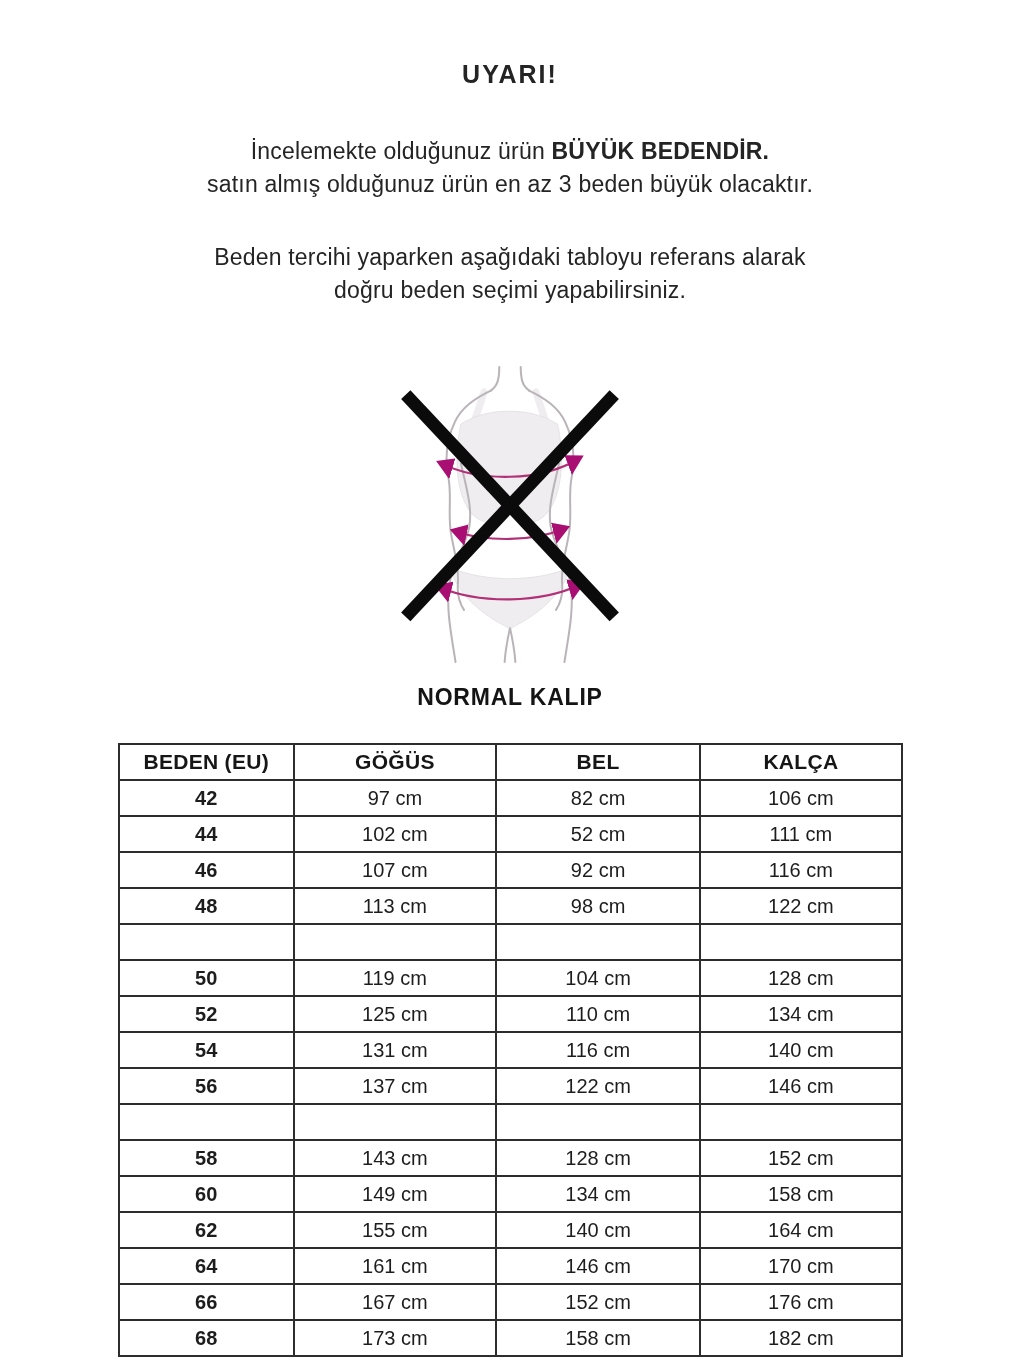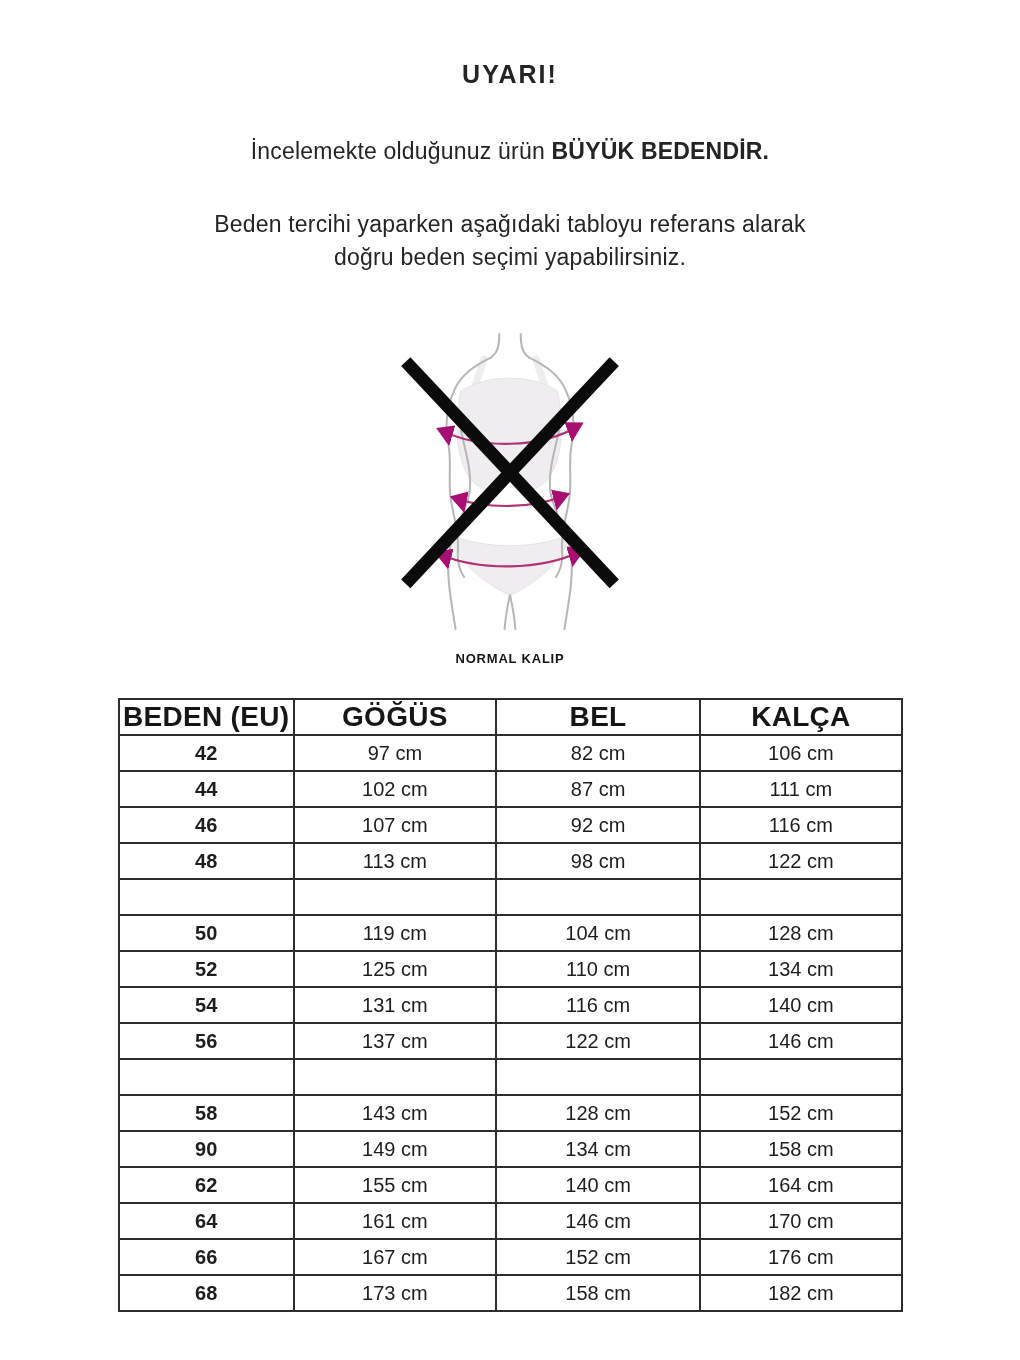--- a/index.html
+++ b/index.html
@@ -30,21 +30,21 @@
 
   
   .figures{
     margin-top:60px;
     display:flex;justify-content:center;gap:36px;
   }
   .figure-box{width:250px;text-align:center;}
   .body-svg{width:236px;height:295px;display:block;margin:0 auto;overflow:visible;}
   .fig-label{
     margin-top:22px;
-    font-size:13px;font-weight:bold;letter-spacing:.8px;
+    font-size:23px;font-weight:bold;letter-spacing:.8px;
     color:#141414;
   }
   .outline{fill:none;stroke:var(--figure_outline,#b9b4b8);stroke-width:2;stroke-linecap:round;vector-effect:non-scaling-stroke;}
   .fillshape{fill:var(--figure_fill,#efedef);stroke:#e3e0e3;stroke-width:1;}
   .strap{fill:none;stroke:var(--figure_fill,#efedef);stroke-width:9;stroke-linecap:round;}
   .arrow{fill:none;stroke:var(--accent_arrow,#b13077);stroke-width:2.2;vector-effect:non-scaling-stroke;}
   .arrowhead{fill:var(--arrowhead,#a90e72);}
   .cross{stroke:var(--cross_out,#0b0b0b);stroke-width:13;stroke-linecap:butt;}
 
   
@@ -53,21 +53,21 @@
     border-collapse:collapse;table-layout:fixed;
   }
   .size-table col.c1{width:22.4%;}
   .size-table col.c2{width:25.8%;}
   .size-table col.c3{width:26.1%;}
   .size-table col.c4{width:25.7%;}
   .size-table th,.size-table td{
     border:2px solid var(--table_border,#2d2d2d);
     height:32px;padding:0;text-align:center;vertical-align:middle;
   }
-  .size-table th{font-size:28px;font-weight:bold;letter-spacing:.3px;color:#161616;}
+  .size-table th{font-size:21px;font-weight:bold;letter-spacing:.3px;color:#161616;}
   .size-table td{font-size:20px;color:#1d1d1d;}
   .size-table td.size-col{font-weight:bold;}
   .size-table tr{height:36px;}
 </style>
 </head>
 <body>
 
 <svg width="0" height="0" style="position:absolute" aria-hidden="true">
   <defs>
     <marker id="ah" viewBox="0 0 10 10" markerWidth="9" markerHeight="9" refX="7" refY="5" orient="auto-start-reverse">
@@ -91,20 +91,21 @@
     </g>
   </defs>
 </svg>
 
 <div class="page">
 
   <h1 class="title">UYARI!</h1>
 
   <div class="para para-1">
     <div><span>İncelemekte olduğunuz ürün </span><strong>BÜYÜK BEDENDİR.</strong></div>
+    <div>satın almış olduğunuz ürün en az 3 beden büyük olacaktır.</div>
   </div>
 
   <div class="para para-2">
     <div>Beden tercihi yaparken aşağıdaki tabloyu referans alarak</div>
     <div>doğru beden seçimi yapabilirsiniz.</div>
   </div>
 
   <div class="figures">
 
     <div class="figure-box">
@@ -139,21 +140,21 @@
     <tbody id="size-table-body">
         <tr>
           <td class="size-col">42</td>
           <td>97 cm</td>
           <td>82 cm</td>
           <td>106 cm</td>
         </tr>
         <tr>
           <td class="size-col">44</td>
           <td>102 cm</td>
-          <td>87 cm</td>
+          <td>52 cm</td>
           <td>111 cm</td>
         </tr>
         <tr>
           <td class="size-col">46</td>
           <td>107 cm</td>
           <td>92 cm</td>
           <td>116 cm</td>
         </tr>
         <tr>
           <td class="size-col">48</td>
@@ -197,21 +198,21 @@
           <td></td>
           <td></td>
         </tr>
         <tr>
           <td class="size-col">58</td>
           <td>143 cm</td>
           <td>128 cm</td>
           <td>152 cm</td>
         </tr>
         <tr>
-          <td class="size-col">90</td>
+          <td class="size-col">60</td>
           <td>149 cm</td>
           <td>134 cm</td>
           <td>158 cm</td>
         </tr>
         <tr>
           <td class="size-col">62</td>
           <td>155 cm</td>
           <td>140 cm</td>
           <td>164 cm</td>
         </tr>

